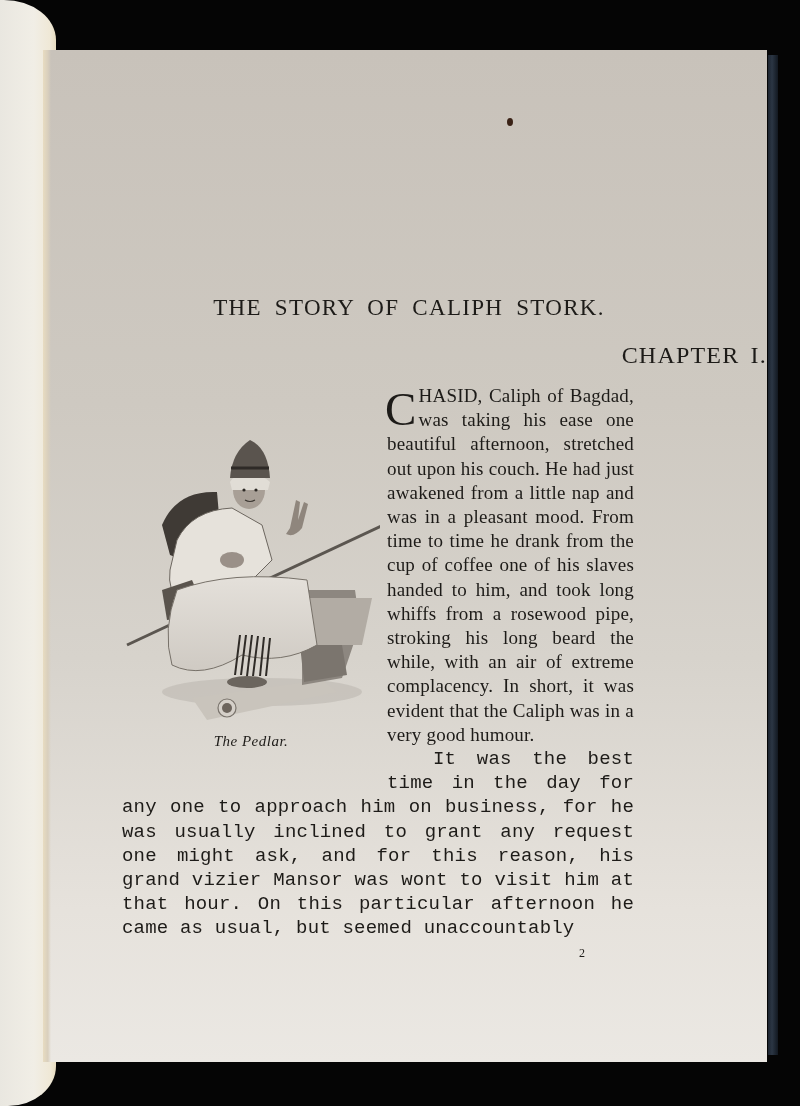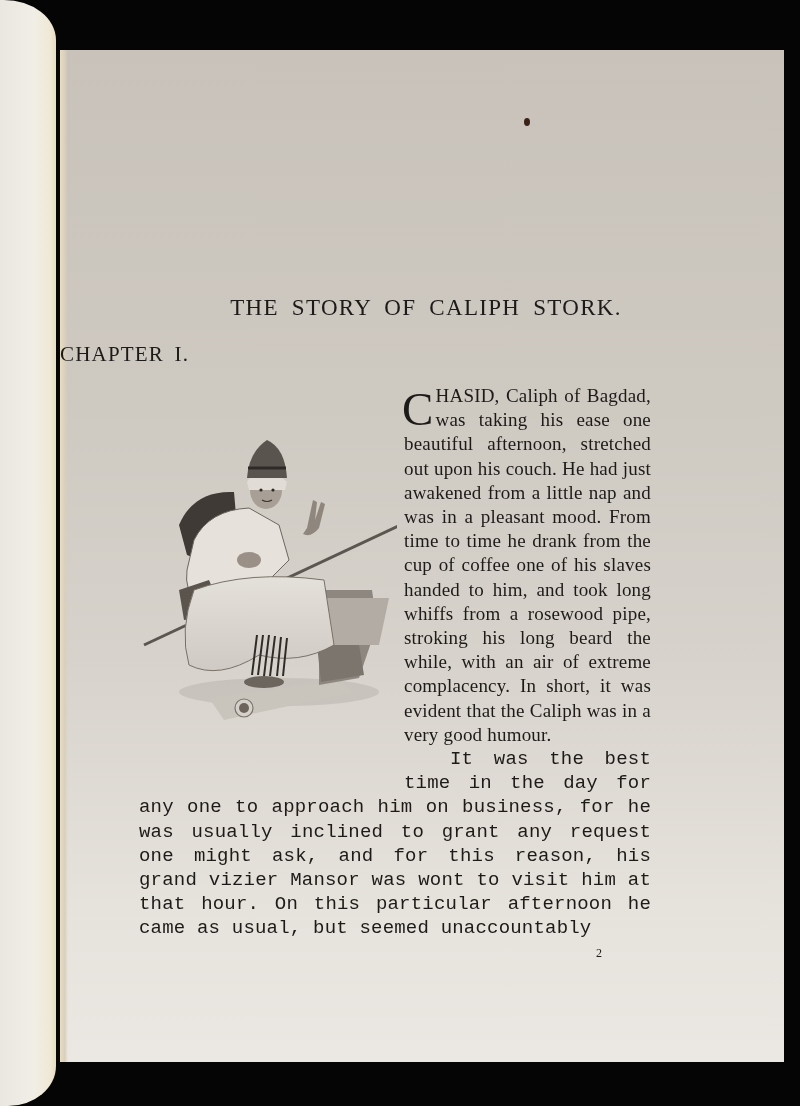--- a/index.html
+++ b/index.html
@@ -14,40 +14,40 @@
       position: absolute; left: 0; top: 0; width: 56px; height: 1106px;
       background: linear-gradient(90deg, #e9e7e0 0%, #f1eee6 60%, #efe8d6 90%, #e7dcc0 100%);
       border-top-right-radius: 52px 40px;
       border-bottom-right-radius: 48px 40px;
     }
     .cover-edge {
       position: absolute; left: 768px; top: 55px; width: 10px; height: 1000px;
       background: linear-gradient(90deg, #1d2530, #2b3644 40%, #121820);
     }
     .right-page {
-      position: absolute; left: 60px; top: 50px; width: 724px; height: 1012px;
+      position: absolute; left: 43px; top: 50px; width: 724px; height: 1012px;
       background: linear-gradient(180deg, #c8c2ba 0%, #cec9c1 35%, #d7d3cc 60%, #e6e2dc 85%, #ebe8e3 100%);
       color: #1d1b18;
     }
     .gutter {
       position: absolute; left: 0; top: 0; width: 8px; height: 100%;
       background: linear-gradient(90deg, #e8dcc1, #d9cfbd 60%, rgba(0,0,0,0));
     }
     .spot {
       position: absolute; left: 464px; top: 68px; width: 6px; height: 8px;
       background: #3a2216; border-radius: 50%;
     }
     .book-title {
       position: absolute; left: 0; right: 0; top: 245px;
       text-align: center; font-size: 23px; letter-spacing: 1.3px; word-spacing: 6px;
       padding-left: 8px;
     }
     .chapter-title {
       position: absolute; left: 0; right: 0; top: 292px;
-      text-align: left; font-size: 21px; letter-spacing: 1.2px; word-spacing: 4px;
+      text-align: right; font-size: 24px; letter-spacing: 1.2px; word-spacing: 4px;
     }
     .text-block {
       position: absolute; left: 79px; top: 334px; width: 512px;
       font-size: 19px; line-height: 24.2px; text-align: justify;
       letter-spacing: 0.2px;
     }
     .figure {
       float: left; width: 258px; height: 390px; margin-right: 7px;
       position: relative;
     }
@@ -122,19 +122,20 @@
         <ellipse cx="127" cy="60" rx="16" ry="19" fill="#a89f96"></ellipse>
         <path d="M108,52 Q112,44 125,46 Q140,44 148,52 L146,60 L110,60 Z" fill="#e1ddd6"></path>
 
         <path d="M108,48 Q110,22 128,10 Q146,18 148,48 Z" fill="#5a544e"></path>
         <line x1="109" y1="38" x2="147" y2="38" stroke="#2e2a27" stroke-width="3"></line>
 
         <circle cx="122" cy="60" r="1.6" fill="#2d2925"></circle>
         <circle cx="134" cy="60" r="1.6" fill="#2d2925"></circle>
         <path d="M123,70 Q128,73 133,70" stroke="#3b3631" stroke-width="1.2" fill="none"></path>
       </svg>
+      <div class="caption">The Pedlar.</div>
     </div>
     <p><span class="dropcap">C</span><span>HASID, Caliph of Bagdad, was taking his ease one beautiful afternoon, stretched out upon his couch. He had just awakened from a little nap and was in a pleasant mood. From time to time he drank from the cup of coffee one of his slaves handed to him, and took long whiffs from a rosewood pipe, stroking his long beard the while, with an air of extreme complacency. In short, it was evident that the Caliph was in a very good humour.</span></p>
     <p class="indent">It was the best time in the day for any one to approach him on business, for he was usually inclined to grant any request one might ask, and for this reason, his grand vizier Mansor was wont to visit him at that hour. On this particular afternoon he came as usual, but seemed unaccountably</p>
   </div>
 
   <div class="page-number">2</div>
 </div>
 
 </body></html>

